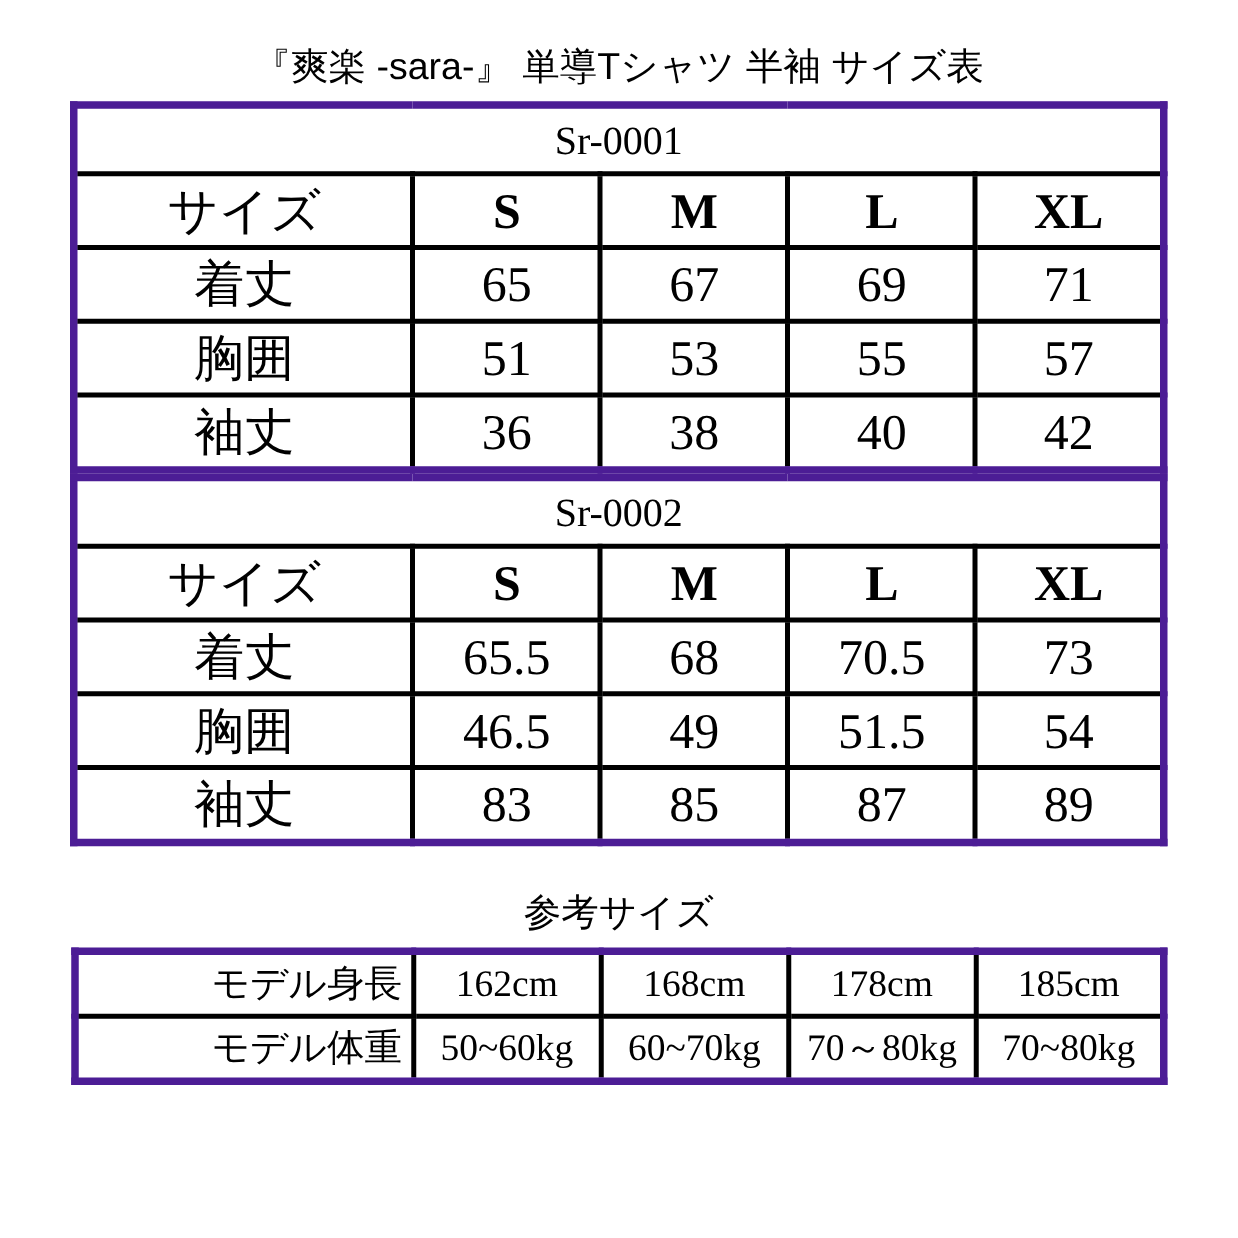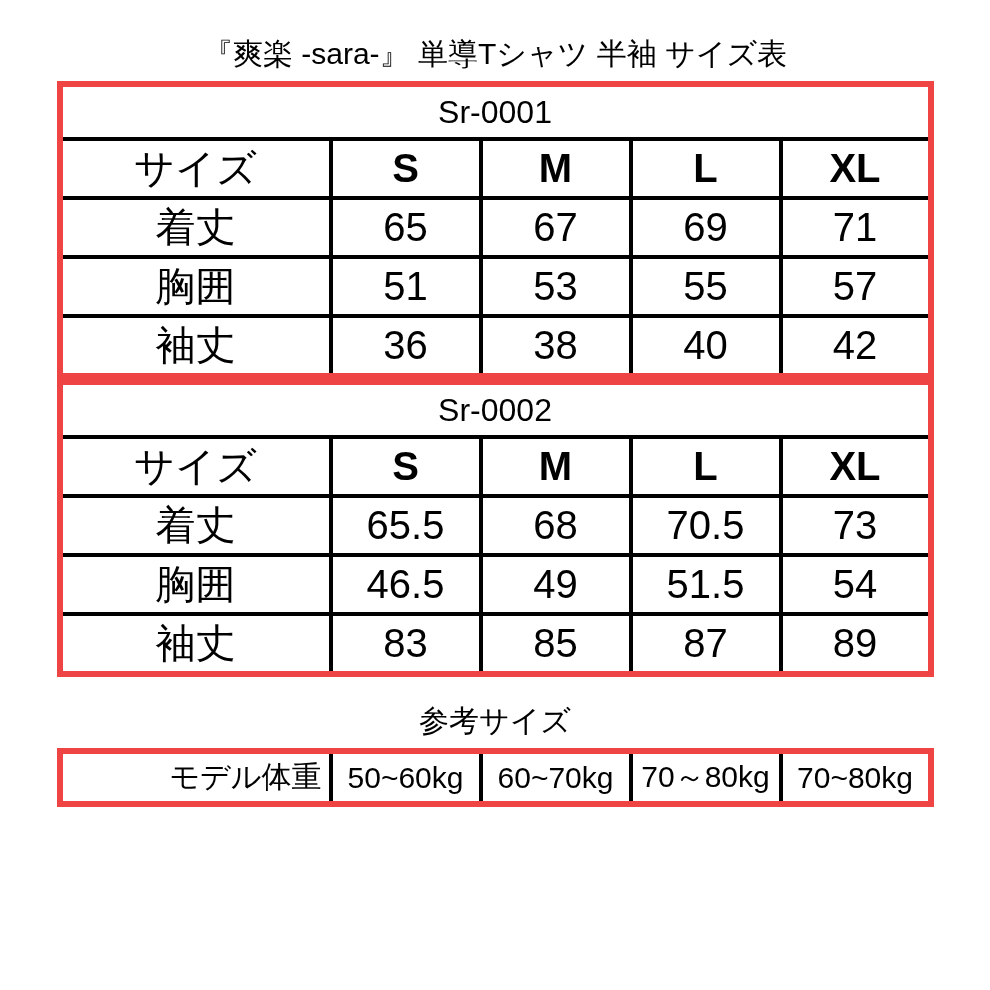--- a/index.html
+++ b/index.html
@@ -18,29 +18,29 @@
   }
   .title {
     text-align: center;
     font-size: 30px;
     line-height: 36px;
     font-weight: normal;
     letter-spacing: 0px;
   }
   #title-1 { padding-top: 36px; margin-bottom: 9px; }
   #title-2 { margin-top: 52px; margin-bottom: 9px; }
-  #title-3 { margin-top: 26px; margin-bottom: 9px; }
+  #title-3 { margin-top: 36px; margin-bottom: 9px; }
 
   table {
     border-collapse: collapse;
     table-layout: fixed;
     width: 873px;
     margin: 0 auto;
   }
-  table { border: 6px solid #ef4444; }
+  table { border: 6px solid #4c1d95; font-family: Liberation Serif, serif; }
   td { border: 4px solid #000000; text-align: center; vertical-align: middle; padding: 0; }
 
   .size-table td { font-size: 40px; height: 46px; }
   .size-table .code-row td { font-size: 32px; height: 50px; }
   .size-table .header-row .size-col { font-weight: bold; }
   .size-table .header-row .label-col { font-weight: normal; }
 
   .ref-table td { font-size: 30px; height: 47px; }
   .ref-table .row-label { text-align: right; padding-right: 7px; }
 
@@ -146,20 +146,27 @@
   <table class="ref-table">
     <colgroup>
         <col class="c-label">
         <col class="c-size">
         <col class="c-size">
         <col class="c-size">
         <col class="c-size">
       </colgroup>
     <tbody>
       <tr>
+        <td class="row-label">モデル身長</td>
+        <td>162cm</td>
+        <td>168cm</td>
+        <td>178cm</td>
+        <td>185cm</td>
+      </tr>
+      <tr>
         <td class="row-label">モデル体重</td>
         <td>50~60kg</td>
         <td>60~70kg</td>
         <td>70～80kg</td>
         <td>70~80kg</td>
       </tr>
     </tbody>
   </table>
 
 </div>

